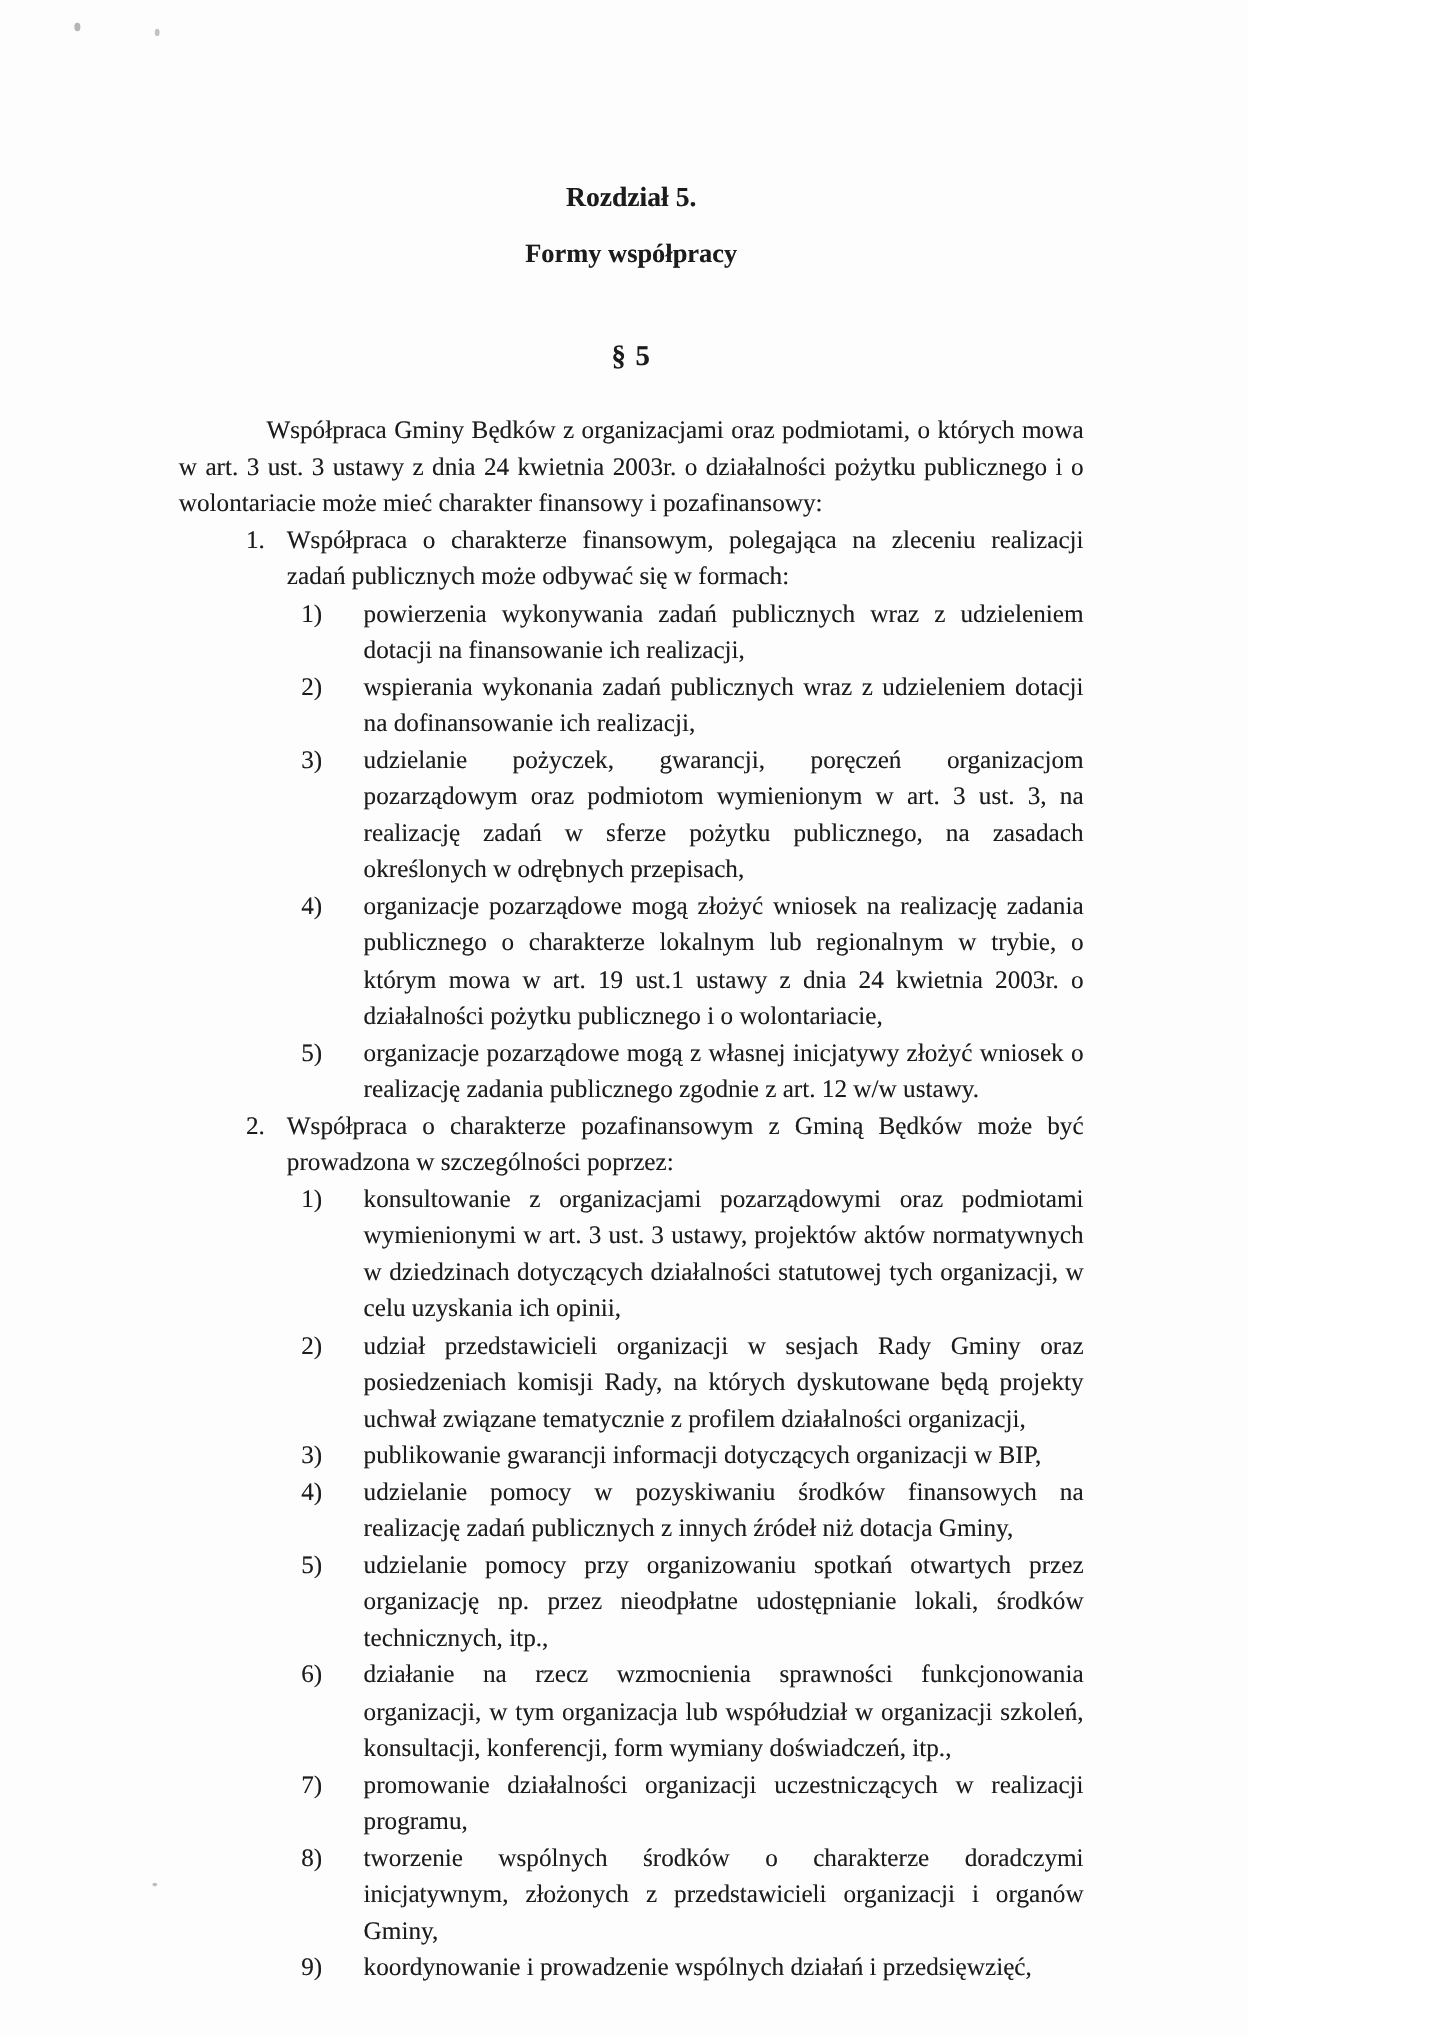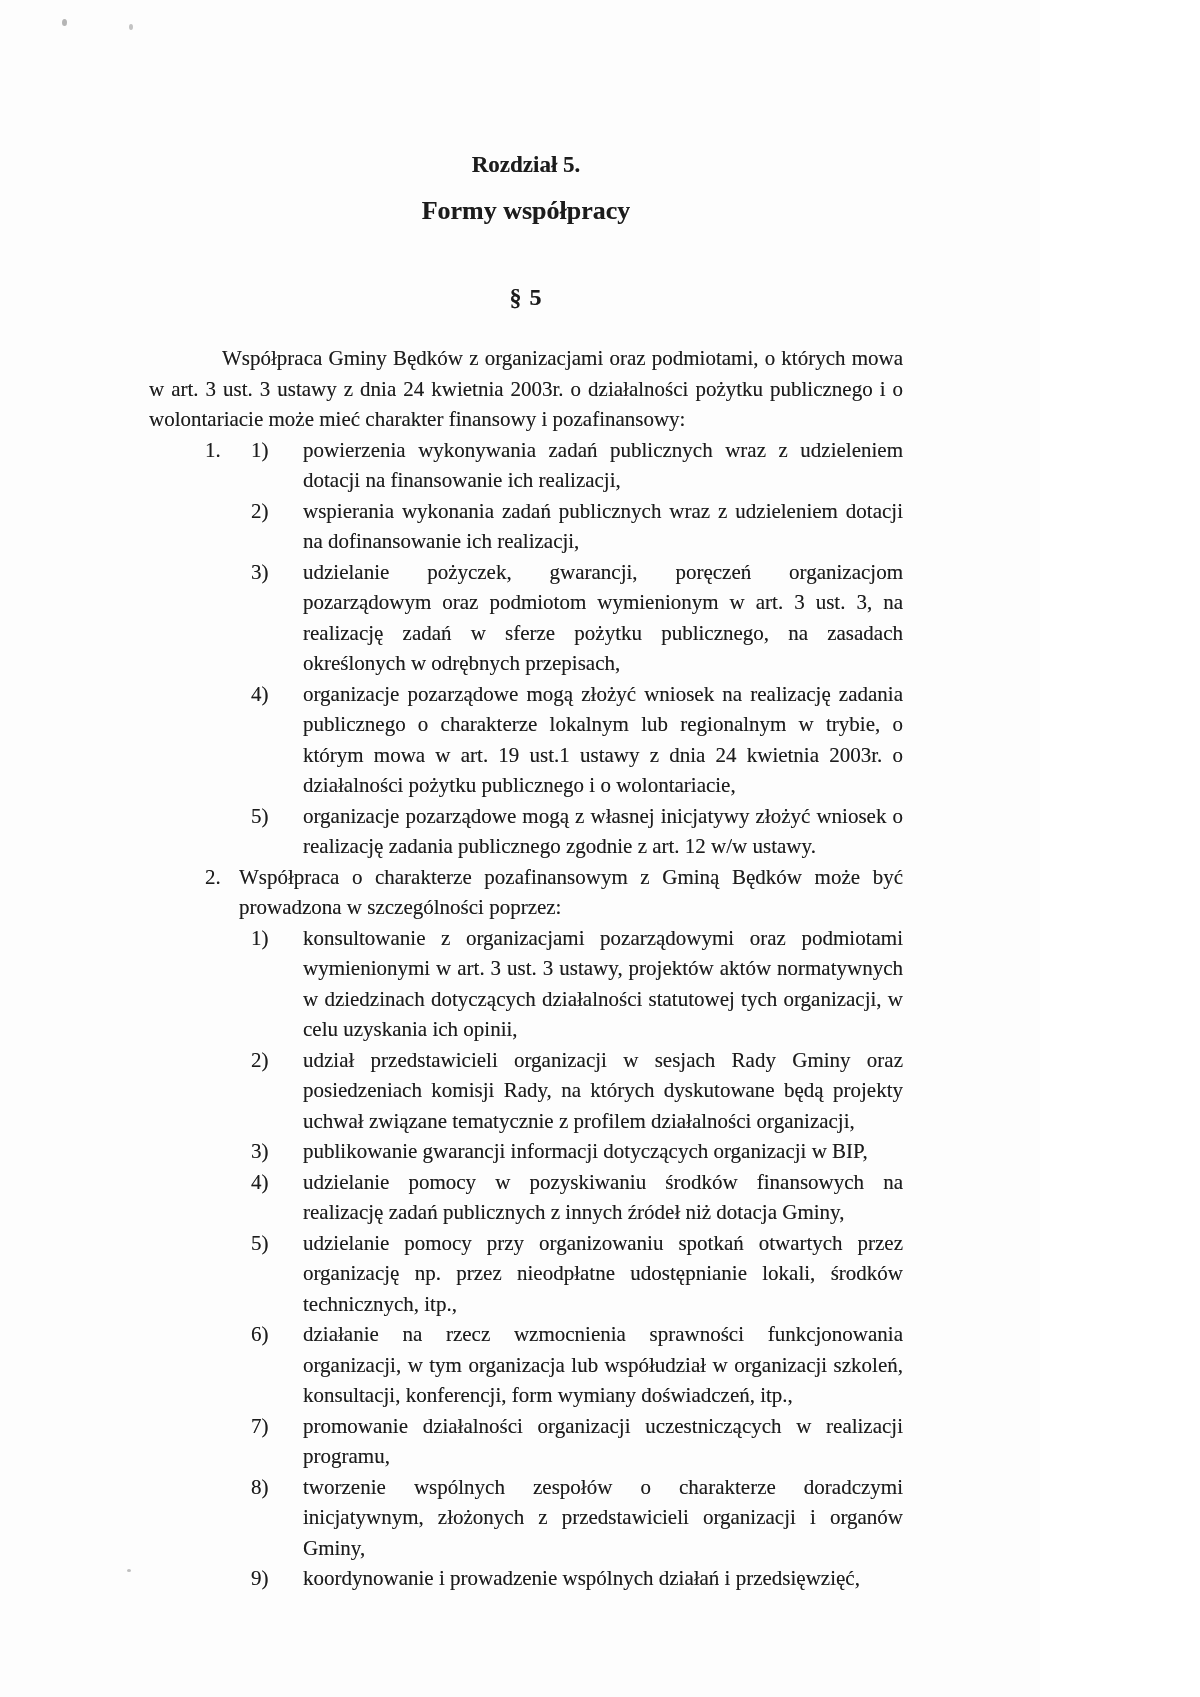--- a/index.html
+++ b/index.html
@@ -21,21 +21,21 @@
   }
   .chapter-heading {
     margin: 0 0 16px 0;
     font-size: 23px;
     line-height: 30px;
     font-weight: bold;
     text-align: center;
   }
   .chapter-title {
     margin: 0 0 55px 0;
-    font-size: 26px;
+    font-size: 22px;
     line-height: 30px;
     font-weight: bold;
     text-align: center;
   }
   .section-symbol {
     margin: 0 0 30px 0;
     font-size: 24px;
     line-height: 32px;
     font-weight: bold;
     text-align: center;
@@ -102,20 +102,21 @@
   <div class="chapter-heading">Rozdział 5.</div>
   <div class="chapter-title">Formy współpracy</div>
   <div class="section-symbol">§ 5</div>
 
   <p class="intro">Współpraca Gminy Będków z organizacjami oraz podmiotami, o których mowa w art. 3 ust. 3 ustawy z dnia 24 kwietnia 2003r. o działalności pożytku publicznego i o wolontariacie może mieć charakter finansowy i pozafinansowy:</p>
 
   <div class="list">
   <div class="item">
     <span class="num">1.</span>
     <div class="body">
+      <div class="item-text">Współpraca o charakterze finansowym, polegająca na zleceniu realizacji zadań publicznych może odbywać się w formach:</div>
       <div class="sublist">
   <div class="subitem">
     <span class="subnum">1)</span>
     <div class="subtext">powierzenia wykonywania zadań publicznych wraz z udzieleniem dotacji na finansowanie ich realizacji,</div>
   </div>
 
   <div class="subitem">
     <span class="subnum">2)</span>
     <div class="subtext">wspierania wykonania zadań publicznych wraz z udzieleniem dotacji na dofinansowanie ich realizacji,</div>
   </div>
@@ -173,21 +174,21 @@
     <div class="subtext">działanie na rzecz wzmocnienia sprawności funkcjonowania organizacji, w tym organizacja lub współudział w organizacji szkoleń, konsultacji, konferencji, form wymiany doświadczeń, itp.,</div>
   </div>
 
   <div class="subitem">
     <span class="subnum">7)</span>
     <div class="subtext">promowanie działalności organizacji uczestniczących w realizacji programu,</div>
   </div>
 
   <div class="subitem">
     <span class="subnum">8)</span>
-    <div class="subtext">tworzenie wspólnych zespołów o charakterze doradczymi inicjatywnym, złożonych z przedstawicieli organizacji i organów Gminy,</div>
+    <div class="subtext">tworzenie wspólnych środków o charakterze doradczymi inicjatywnym, złożonych z przedstawicieli organizacji i organów Gminy,</div>
   </div>
 
   <div class="subitem">
     <span class="subnum">9)</span>
     <div class="subtext">koordynowanie i prowadzenie wspólnych działań i przedsięwzięć,</div>
   </div>
 
 </div>
     </div>
   </div>

